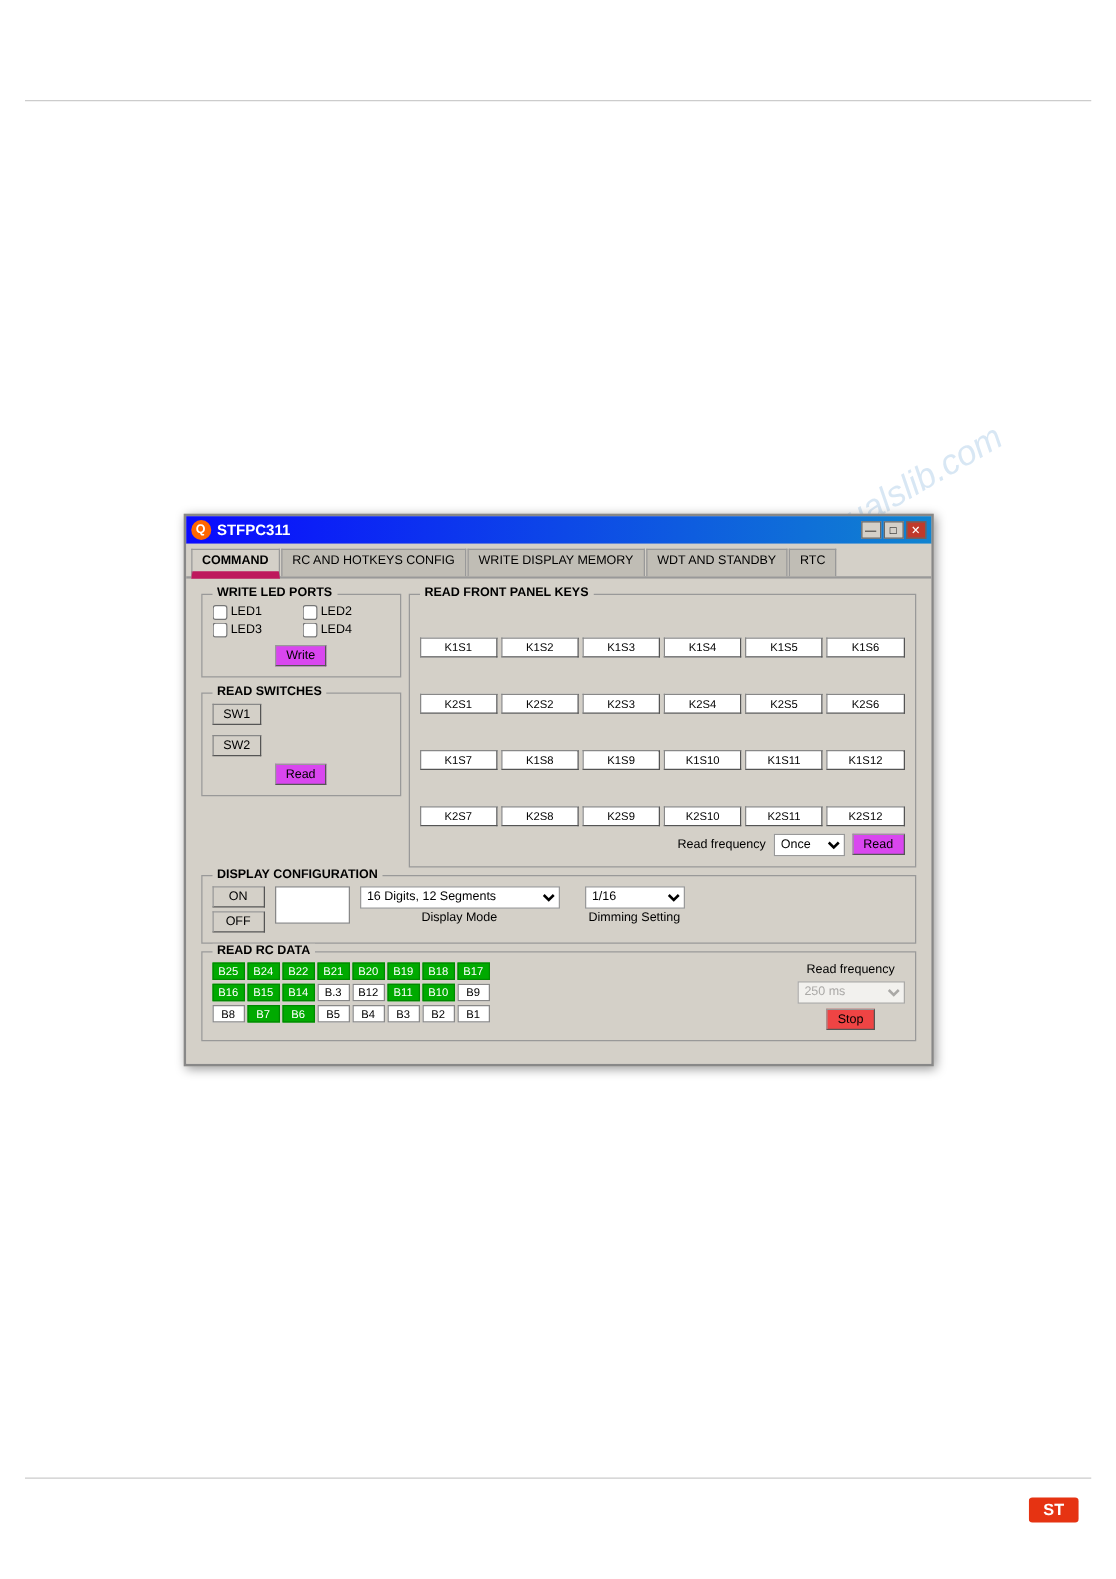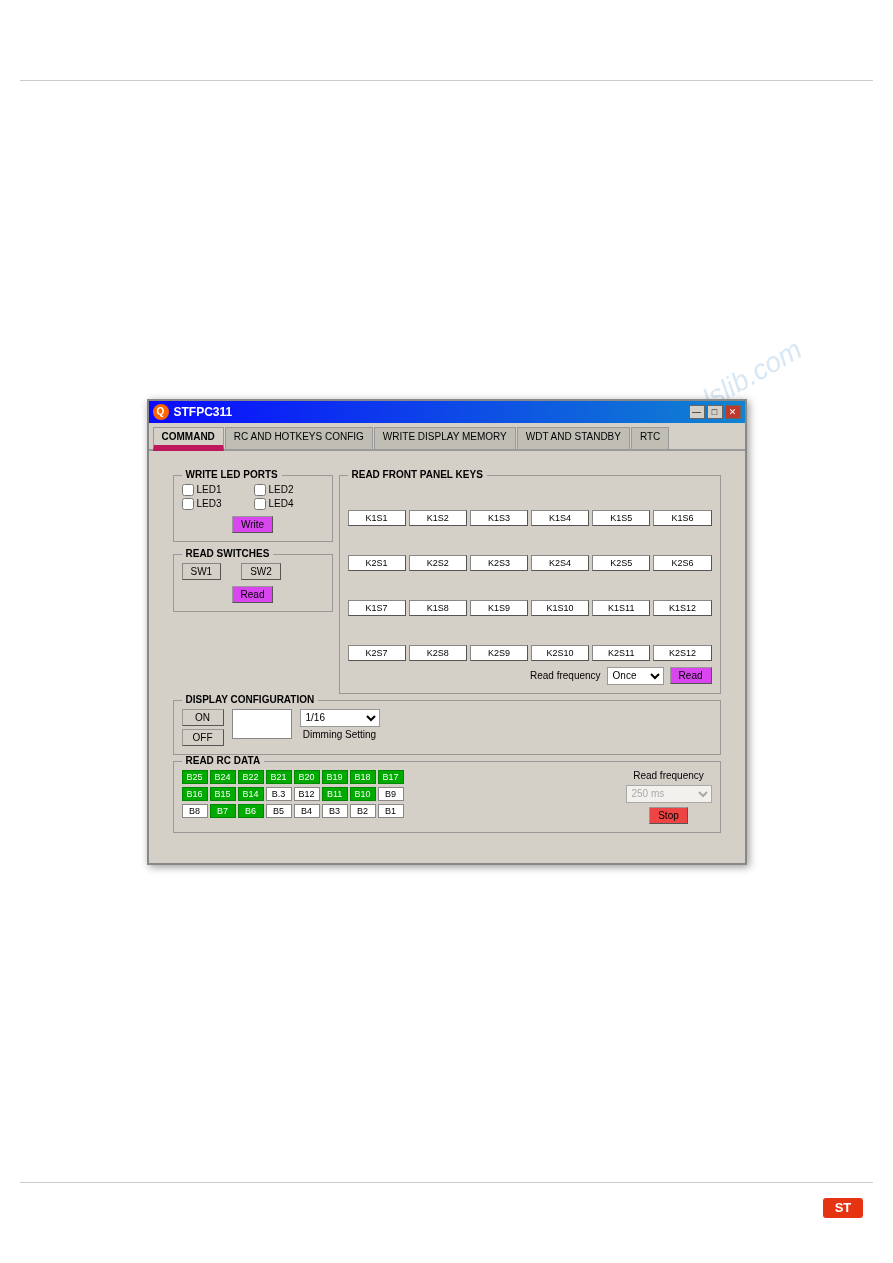--- a/index.html
+++ b/index.html
@@ -169,21 +169,21 @@
 
     .tab.active {
       background: #d4d0c8;
       border-bottom: 6px solid #be185d;
       margin-bottom: -2px;
       font-weight: bold;
     }
 
     
     .main-content {
-      padding: 24px;
+      padding: 12px;
       background: #d4d0c8;
     }
 
     
     .group-box {
       border: 1px solid #999;
       padding: 8px;
       margin-bottom: 6px;
       position: relative;
       background: #d4d0c8;
@@ -260,23 +260,24 @@
       padding: 2px 0;
       font-size: 9px;
       text-align: center;
       cursor: pointer;
       min-width: 36px;
     }
 
     
     .sw-row {
       display: flex;
-      gap: 20px;
+      gap: 8px;
       align-items: flex-start;
       margin-bottom: 6px;
+      flex-direction: column;
     }
 
     .sw-label {
       font-size: 10px;
       background: #d4d0c8;
       border: 1px solid #888;
       border-right-color: #555;
       border-bottom-color: #555;
       padding: 2px 8px;
     }
@@ -553,20 +554,27 @@
         <span class="group-box-title">DISPLAY CONFIGURATION</span>
         <div class="display-row">
           <div class="on-off-col">
             <button class="on-btn">ON</button>
             <button class="off-btn">OFF</button>
           </div>
           <div class="display-mode-box"></div>
           <div class="display-right">
             <div class="display-settings-row">
               <div class="setting-col">
+                <select style="width:160px">
+                  <option>16 Digits, 12 Segments</option>
+                  <option>8 Digits, 16 Segments</option>
+                </select>
+                <span class="setting-label">Display Mode</span>
+              </div>
+              <div class="setting-col">
                 <select style="width:80px">
                   <option>1/16</option>
                   <option>2/16</option>
                   <option>3/16</option>
                   <option>4/16</option>
                   <option>5/16</option>
                   <option>6/16</option>
                   <option>7/16</option>
                   <option>8/16</option>
                 </select>

